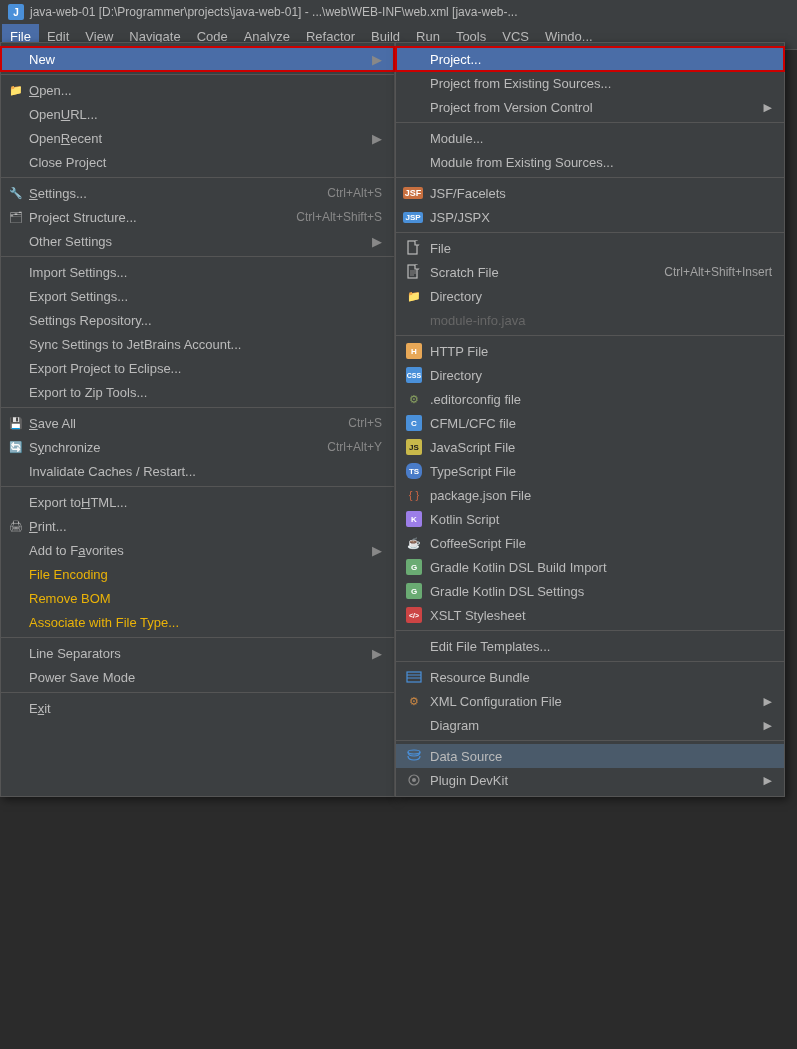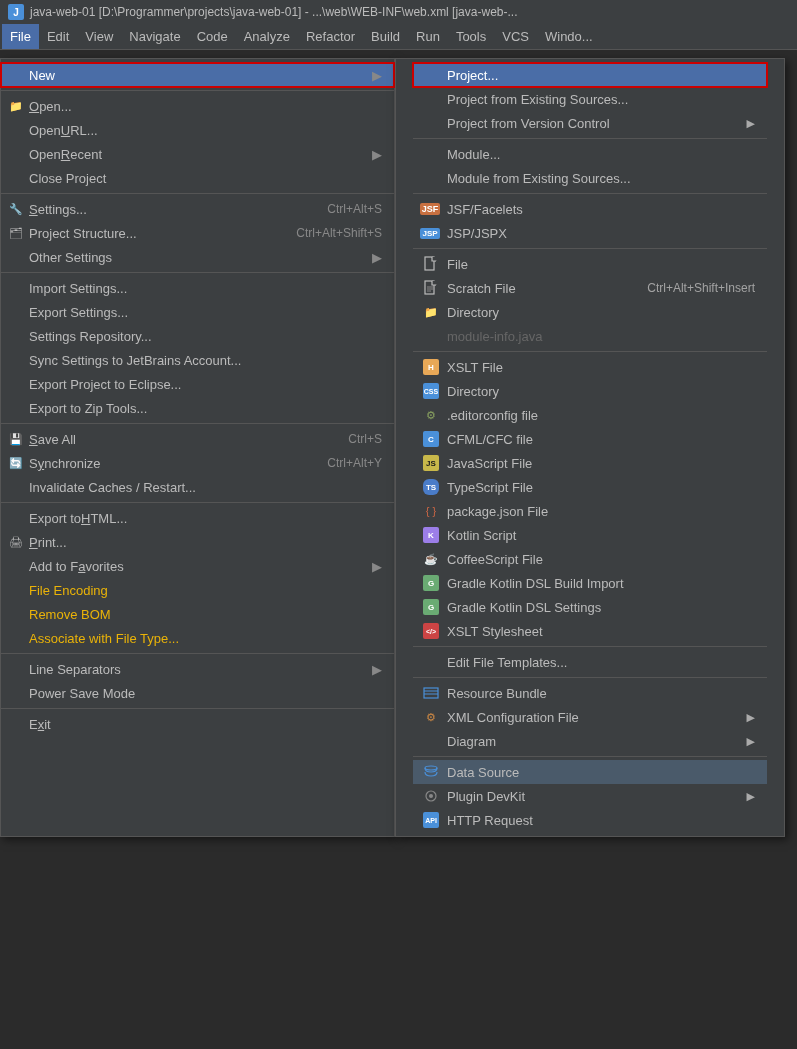--- a/index.html
+++ b/index.html
@@ -60,21 +60,21 @@
       background: #4c5052;
     }
     .menu-bar-item.active {
       background: #4a6da7;
       color: white;
     }
 
     
     .dropdown-container {
       position: absolute;
-      top: 58px;
+      top: 42px;
       left: 0;
       display: flex;
       z-index: 100;
     }
 
     
     .menu-panel {
       background: #3c3f41;
       border: 1px solid #555;
       box-shadow: 3px 3px 8px rgba(0,0,0,0.5);
@@ -131,21 +131,21 @@
       outline: 2px solid #cc0000;
       outline-offset: -1px;
     }
 
     
     .submenu-panel {
       background: #3c3f41;
       border: 1px solid #555;
       box-shadow: 3px 3px 8px rgba(0,0,0,0.5);
       min-width: 390px;
-      padding: 4px 17px;
+      padding: 4px 0;
       position: relative;
     }
 
     .submenu-item {
       display: flex;
       align-items: center;
       padding: 3px 12px 3px 8px;
       color: #bbbbbb;
       cursor: pointer;
       position: relative;
@@ -413,21 +413,21 @@
     <div class="submenu-item disabled">
       <span class="item-icon"></span>
       <span>module-info.java</span>
     </div>
     <div class="submenu-separator"></div>
 
     <div class="submenu-item">
       <span class="item-icon">
         <span class="icon-box icon-box-orange" style="font-size:8px;">H</span>
       </span>
-      <span>XSLT File</span>
+      <span>HTTP File</span>
     </div>
 
     <div class="submenu-item">
       <span class="item-icon">
         <span class="icon-box" style="background:#4a90d9;font-size:7px;">CSS</span>
       </span>
       <span>Directory</span>
     </div>
 
     <div class="submenu-item">
@@ -540,22 +540,16 @@
       <span class="item-icon">
         <svg width="14" height="14" viewBox="0 0 14 14">
           <circle cx="7" cy="7" r="5" fill="none" stroke="#888" stroke-width="1.2"></circle>
           <circle cx="7" cy="7" r="2" fill="#888"></circle>
         </svg>
       </span>
       <span>Plugin DevKit</span>
       <span class="arrow">▶</span>
     </div>
 
-    <div class="submenu-item">
-      <span class="item-icon">
-        <span class="icon-box icon-box-api" style="font-size:7px;">API</span>
-      </span>
-      <span>HTTP Request</span>
-    </div>
   </div>
 </div>
 
 <div class="bottom-area"></div>
 
 </body></html>

